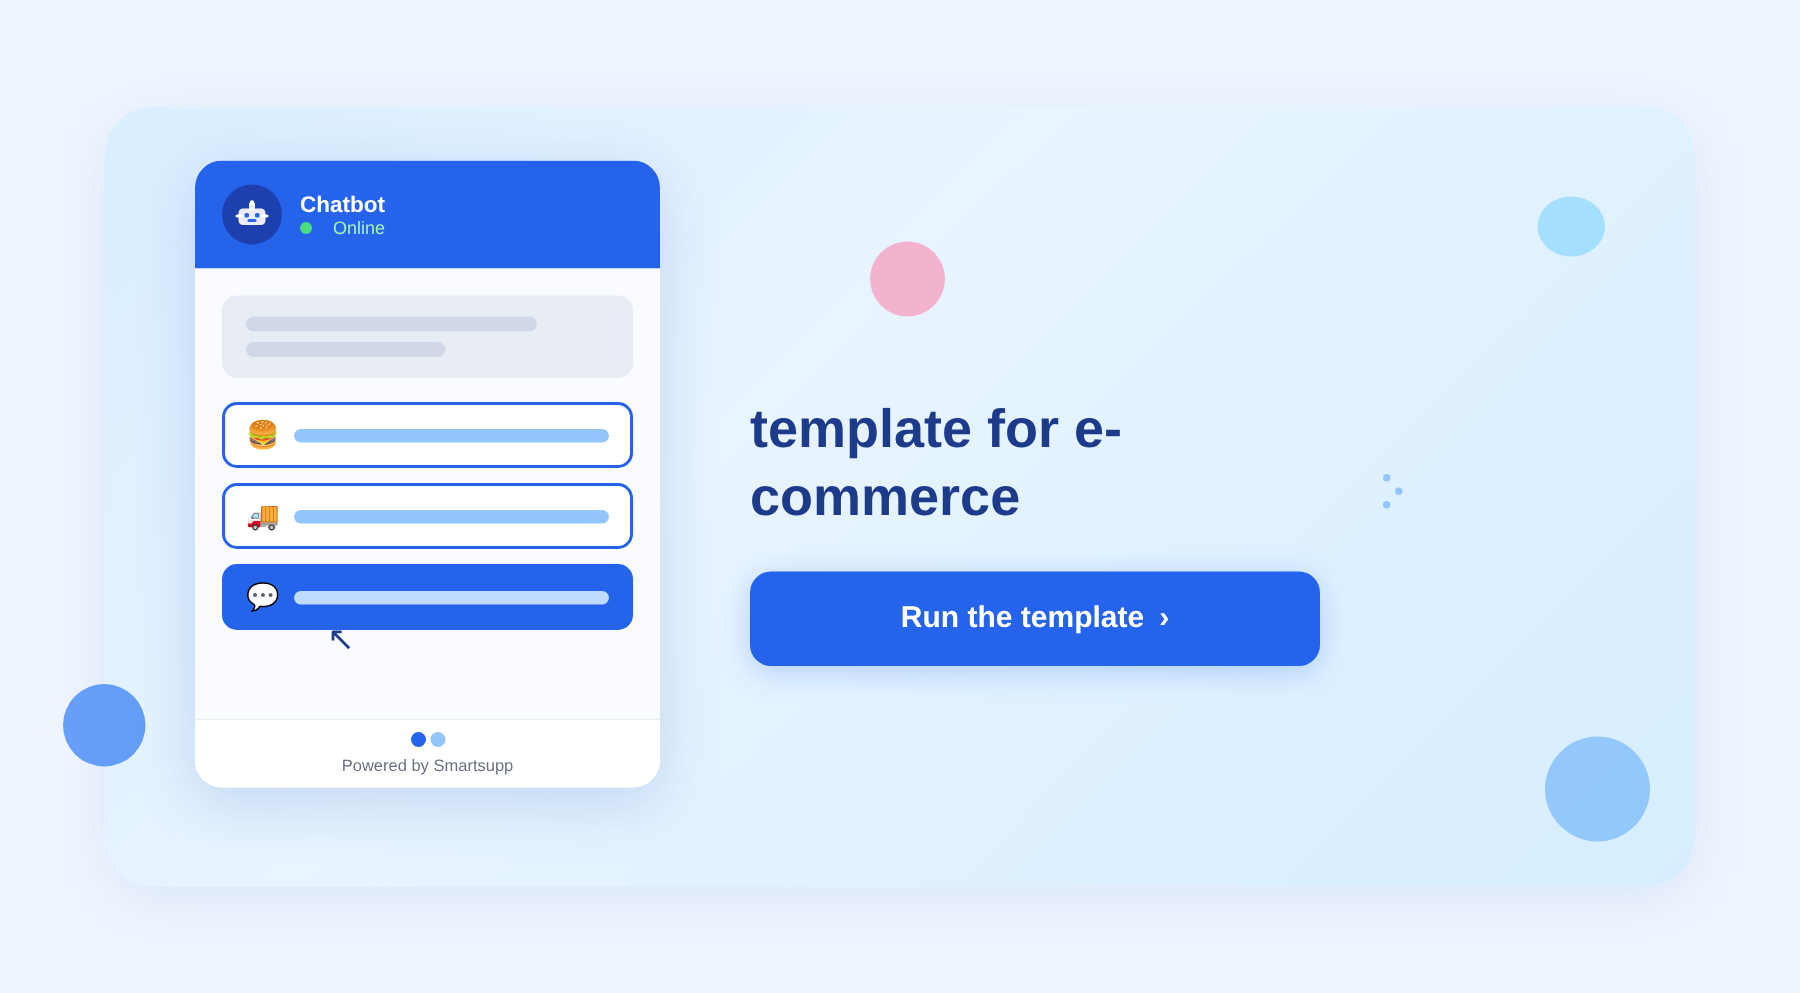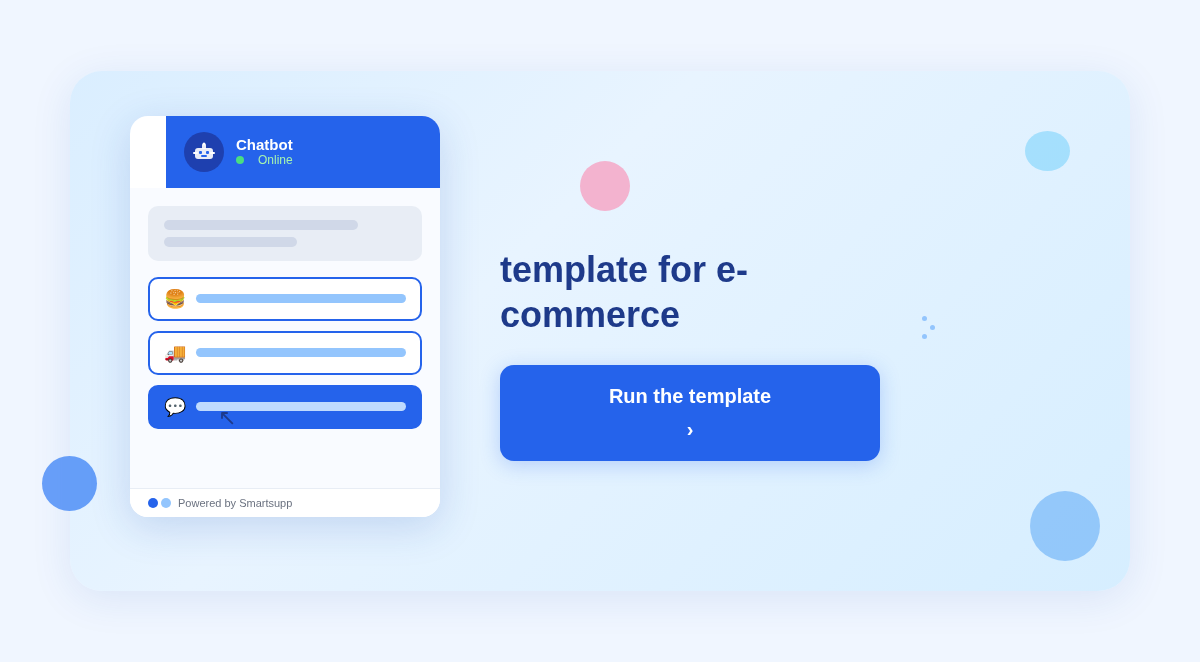--- a/index.html
+++ b/index.html
@@ -82,21 +82,20 @@
       z-index: 2;
       margin-top: -30px;
     }
 
     .widget-header {
       background: #2563eb;
       padding: 16px 18px;
       display: flex;
       align-items: center;
       gap: 12px;
-      margin-left: 36px;
     }
 
     .widget-avatar {
       width: 40px; height: 40px;
       background: #1e40af;
       border-radius: 50%;
       display: flex; align-items: center; justify-content: center;
       flex-shrink: 0;
     }
 
@@ -189,20 +188,21 @@
     }
 
     
     .widget-footer {
       border-top: 1px solid #e8edf5;
       padding: 8px 18px;
       display: flex;
       align-items: center;
       gap: 7px;
       background: #fff;
+      flex-direction: column;
     }
     .powered-logo {
       display: flex; align-items: center; gap: 5px;
     }
     .powered-dots {
       display: flex; gap: 3px;
     }
     .powered-dot {
       width: 10px; height: 10px;
       background: #2563eb;
@@ -244,21 +244,20 @@
       font-size: 20px;
       font-weight: 600;
       cursor: pointer;
       display: flex;
       align-items: center;
       gap: 10px;
       box-shadow: 0 4px 20px rgba(37,99,235,0.25);
       width: 380px;
       justify-content: center;
       transition: background 0.15s;
-      flex-direction: column;
     }
     .cta-chevron {
       font-size: 20px;
       font-weight: 700;
     }
 
     
     .sparkle {
       position: absolute;
       pointer-events: none;

